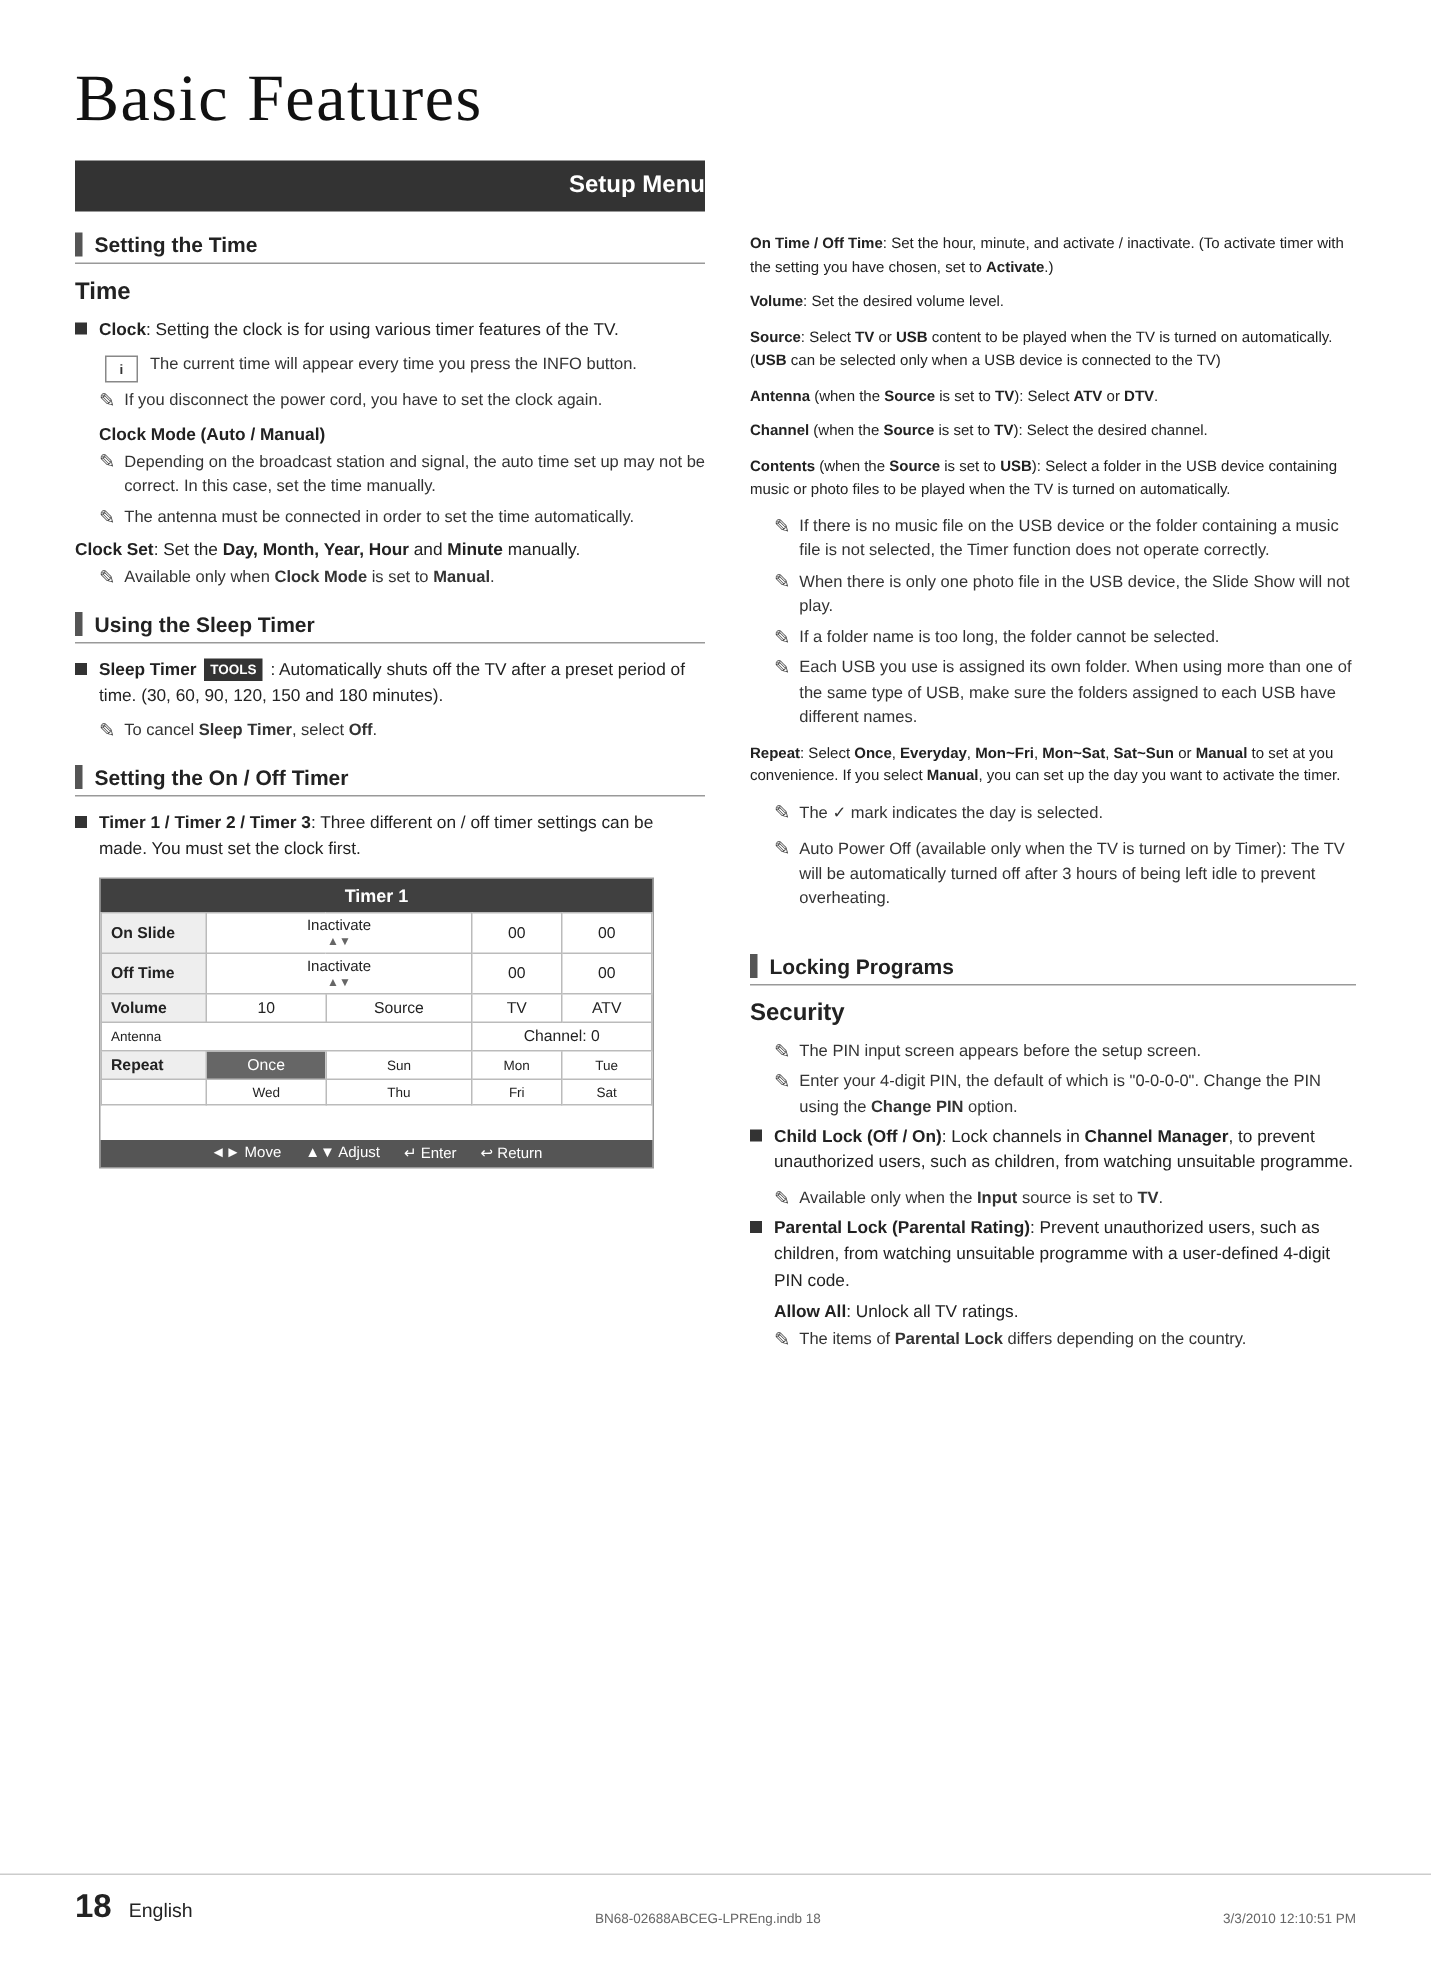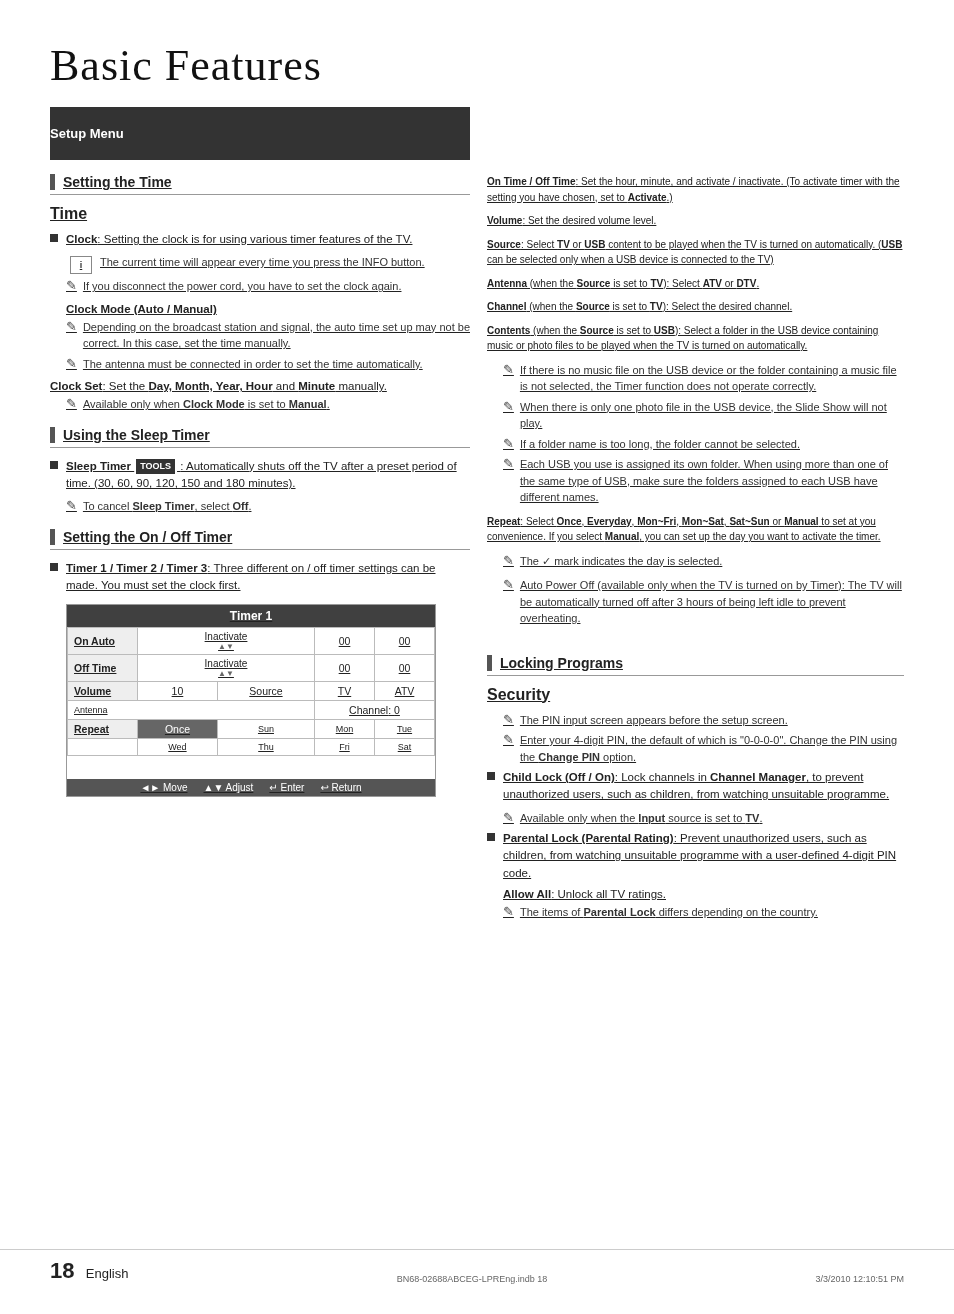--- a/index.html
+++ b/index.html
@@ -22,31 +22,30 @@
       font-size: 44px;
       font-weight: 300;
       letter-spacing: 1px;
       margin-bottom: 16px;
       color: #111;
       font-family: 'Times New Roman', serif;
     }
     .setup-menu-bar {
       background: #333;
       color: #fff;
-      text-align: left;
-      font-size: 13px;
-      font-weight: bold;
-      padding: 19px 0;
+      text-align: right;
+      font-size: 16px;
+      font-weight: bold;
+      padding: 8px 0;
       margin-bottom: 14px;
       width: 420px;
     }
     .two-col {
       display: flex;
-      gap: 17px;
-      text-decoration: underline;
+      gap: 30px;
     }
     .left-col {
       width: 420px;
       flex-shrink: 0;
     }
     .right-col {
       flex: 1;
     }
     .section-header {
       display: flex;
@@ -329,21 +328,21 @@
         <div class="bullet-text">
           <span class="bold">Timer 1 / Timer 2 / Timer 3</span><span>: Three different on / off timer settings can be made. You must set the clock first.</span>
         </div>
       </div>
 
       <div class="timer-table-wrap">
         <div class="timer-table-title">Timer 1</div>
         <table class="timer-table">
           <tbody>
               <tr>
-            <td class="label-cell">On Auto</td>
+            <td class="label-cell">On Slide</td>
             <td colspan="2">
               <div style="font-size:10px;">
                 <span>Inactivate</span>
                 <div style="font-size:8px; color:#666;">▲▼</div>
               </div>
             </td>
             <td class="time-cell">00</td>
             <td class="time-cell">00</td>
           </tr>
           <tr>

